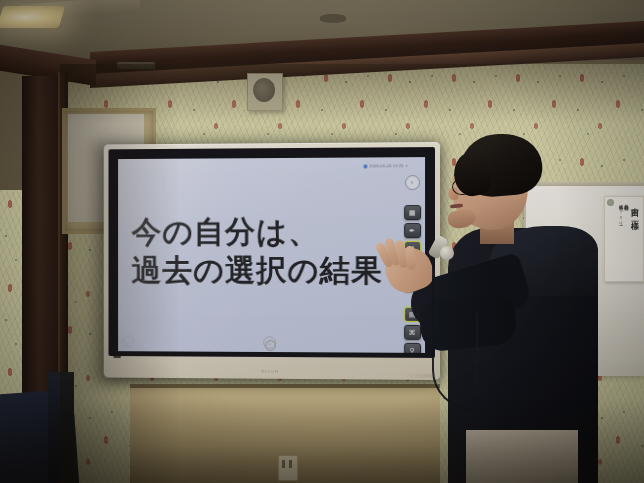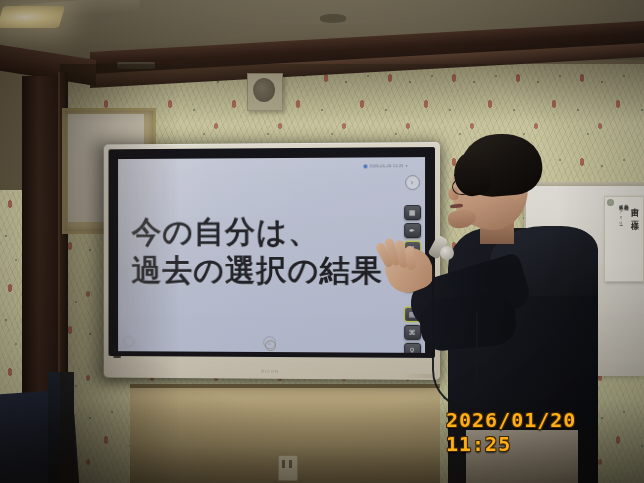--- a/index.html
+++ b/index.html
@@ -396,15 +396,14 @@
 
   <div id="chair" class="abs"></div>
   <div id="chair2" class="abs"></div>
 
   <div id="wall-shade-top" class="abs"></div>
   <div id="wall-shade-left" class="abs"></div>
   <div id="wall-shade-bottom" class="abs"></div>
   <div id="warm" class="abs"></div>
   <div id="vignette" class="abs"></div>
 
-  <div id="timestamp" class="abs">2026/01/20  11:25</div>
 
 </div>
 
 </body></html>

